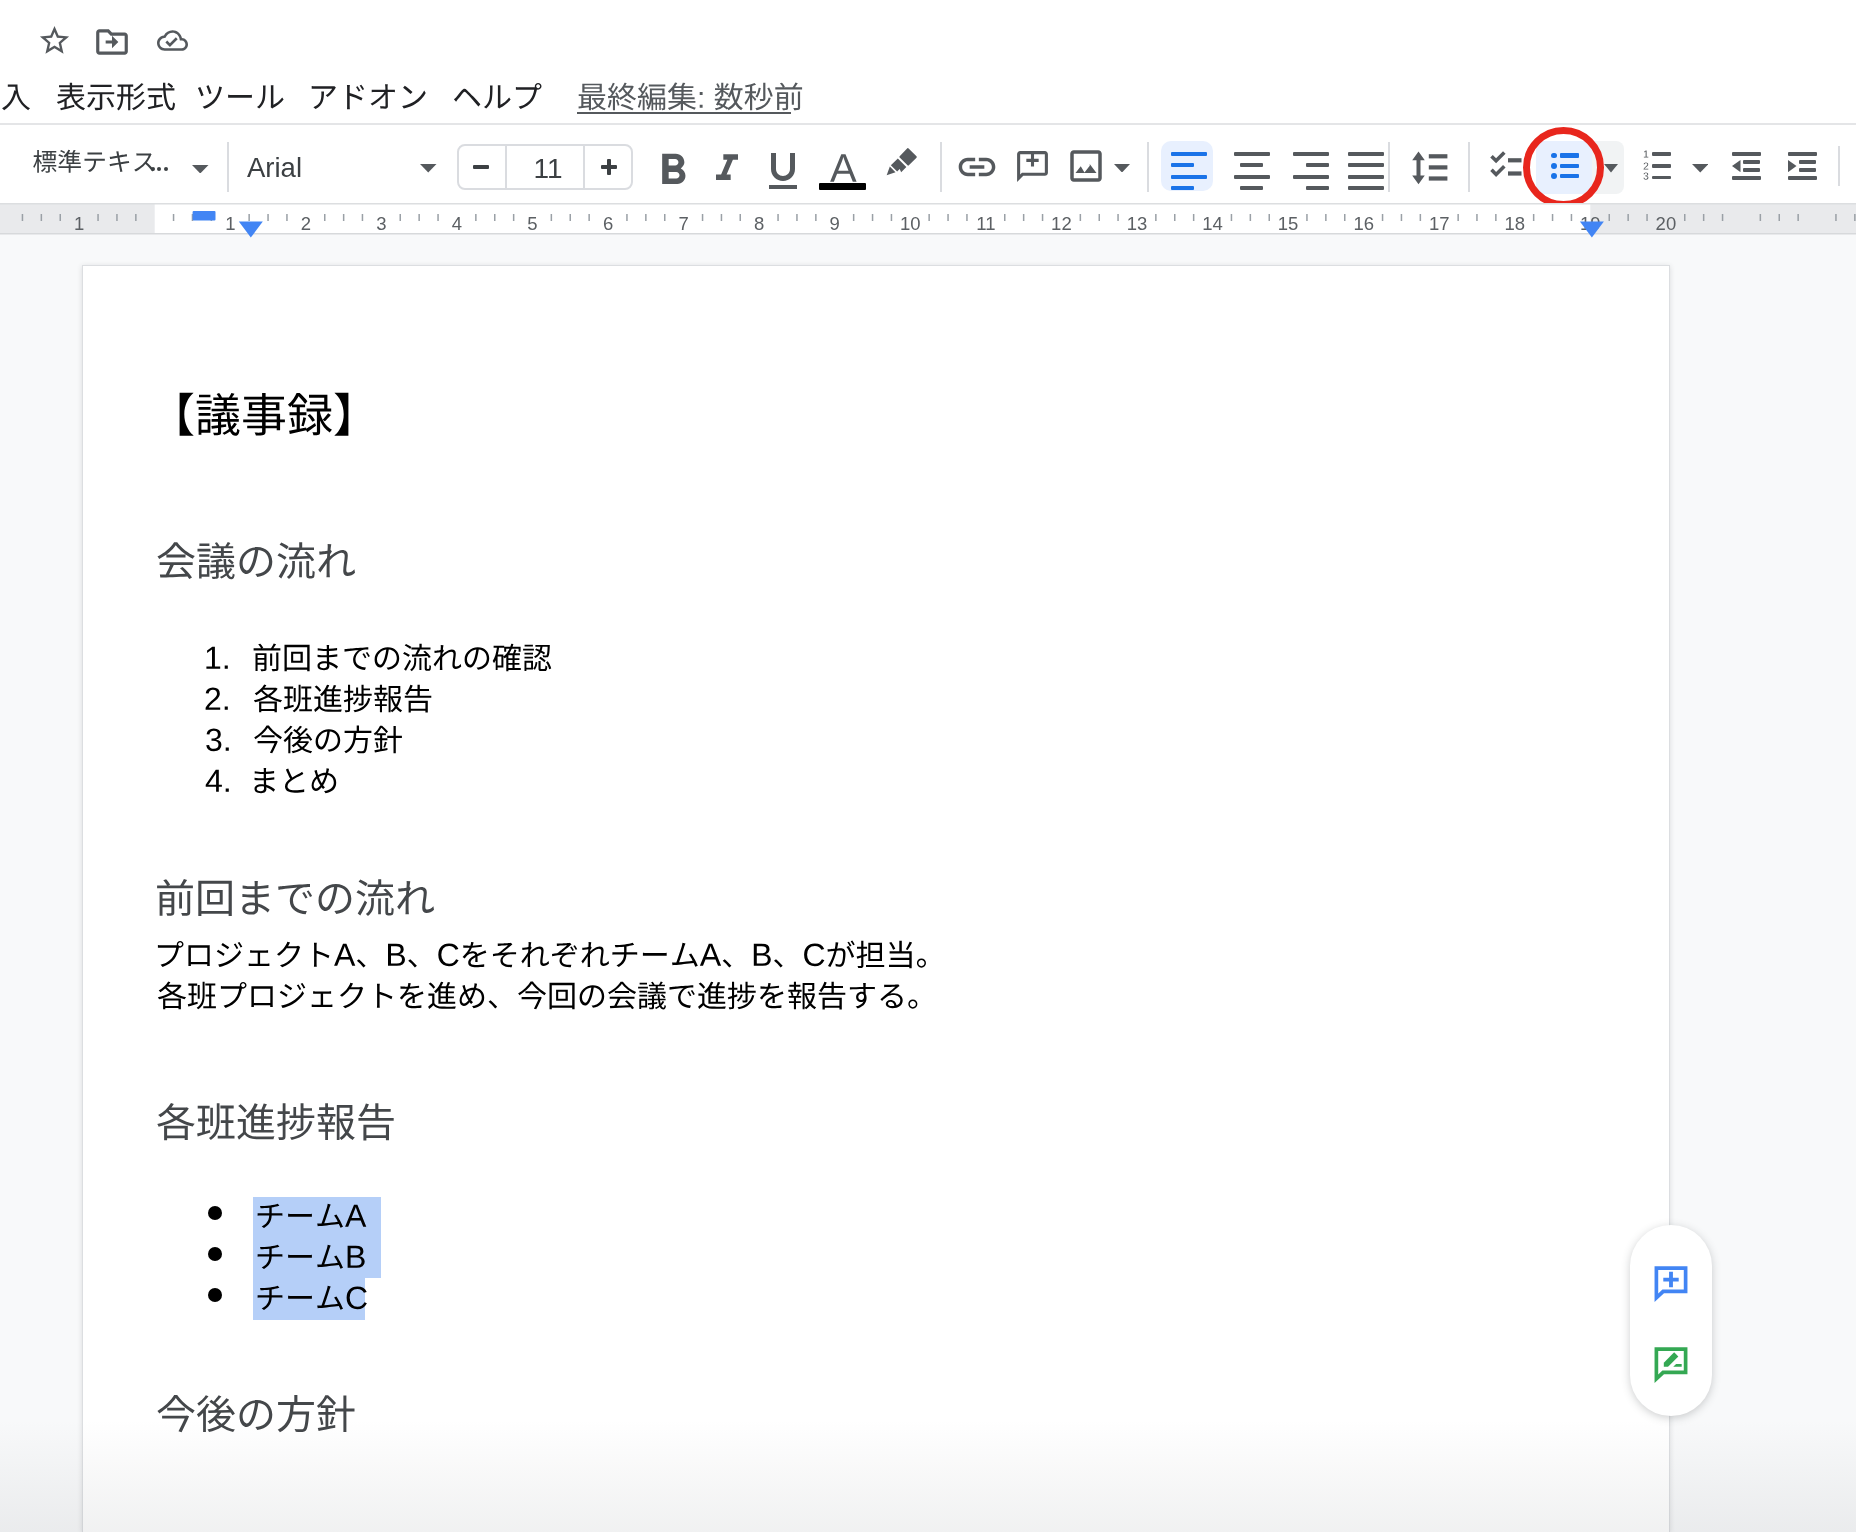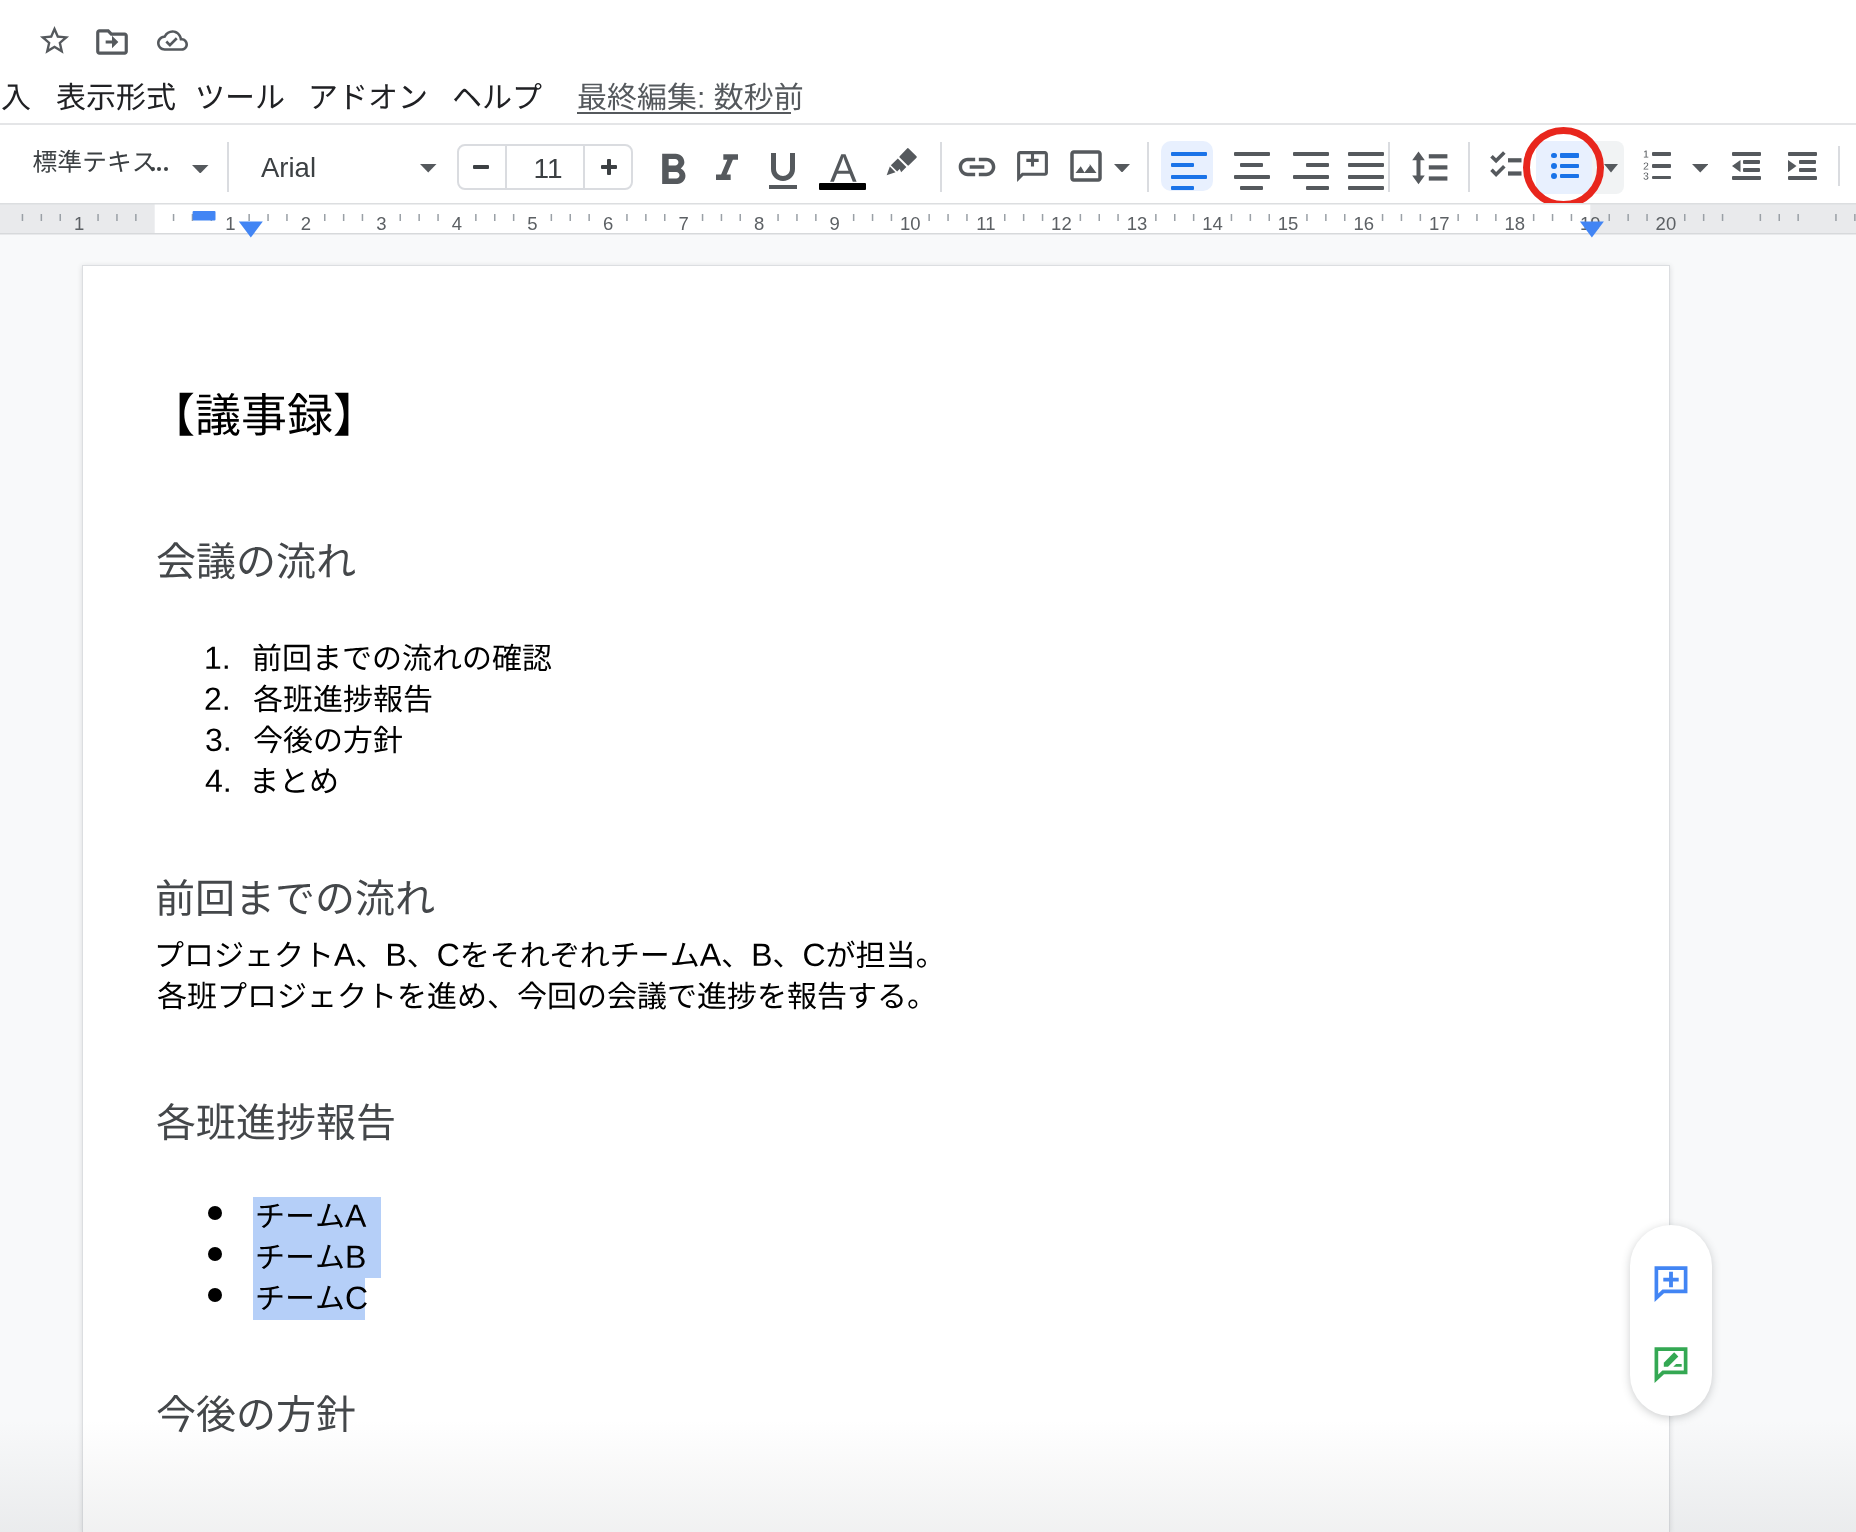--- a/index.html
+++ b/index.html
@@ -32,21 +32,21 @@
 <svg style="position:absolute;left:31.6px;top:142.5px" width="129" height="36" viewBox="0 -28.00 129 36.25">
     <path fill="#3c4043" d="M11 -9.1V-7.7H22.7V-9.1ZM19.3 -2.8C20.6 -1.6 22.1 0.1 22.8 1.2L24.2 0.2C23.5 -0.9 21.9 -2.5 20.7 -3.7ZM12.3 -3.7C11.5 -2.5 9.9 -1 8.5 0C8.9 0.3 9.4 0.8 9.7 1.1C11.2 0.1 12.8 -1.4 13.7 -2.9ZM10.3 -16.6V-10.6H23.4V-16.6H19.4V-18.4H24V-19.9H9.5V-18.4H14V-16.6ZM15.6 -18.4H17.9V-16.6H15.6ZM9.4 -5.9V-4.3H15.8V0.1C15.8 0.4 15.7 0.5 15.4 0.5C15.1 0.5 14.2 0.5 12.9 0.5C13.2 0.9 13.4 1.6 13.5 2C15.1 2 16.1 2 16.7 1.8C17.4 1.5 17.5 1 17.5 0.2V-4.3H24V-5.9ZM11.9 -15.1H14.2V-12.1H11.9ZM15.5 -15.1H17.9V-12.1H15.5ZM19.2 -15.1H21.7V-12.1H19.2ZM4.8 -21V-15.6H1.3V-13.8H4.6C3.9 -10.4 2.4 -6.5 0.8 -4.4C1.1 -4 1.5 -3.2 1.7 -2.8C2.9 -4.4 4 -7 4.8 -9.7V2H6.5V-9.9C7.3 -8.7 8.2 -7.1 8.5 -6.3L9.5 -7.7C9.1 -8.4 7.2 -11.2 6.5 -12.1V-13.8H9.3V-15.6H6.5V-21Z M27.9 -19.6C29.2 -19 31 -18.2 31.9 -17.5L32.9 -19C31.9 -19.6 30.2 -20.4 28.8 -20.9ZM26 -15.4C27.4 -14.9 29.1 -14.1 30.1 -13.6L31 -15C30.1 -15.6 28.3 -16.3 26.9 -16.7ZM26.7 -7.5 28 -6C29.6 -7.6 31.2 -9.6 32.6 -11.3L31.6 -12.6C30 -10.7 28.1 -8.7 26.7 -7.5ZM26.3 -4.6V-2.9H36.5V2H38.4V-2.9H48.8V-4.6H38.4V-6.7H36.5V-4.6ZM41.5 -21C41.2 -20.2 40.7 -19.2 40.2 -18.2H36.7C37.2 -19 37.6 -19.8 38 -20.6L36.2 -21.1C35.1 -18.7 33.1 -16.2 31.1 -14.7C31.6 -14.4 32.3 -13.8 32.6 -13.4C33.1 -13.9 33.7 -14.4 34.3 -15V-6.8H48.4V-8.4H42V-10.2H47V-11.7H42V-13.5H46.9V-14.9H42V-16.7H47.7V-18.2H42.1C42.6 -19 43 -19.8 43.5 -20.6ZM36.1 -16.7H40.2V-14.9H36.1ZM36.1 -8.4V-10.2H40.2V-8.4ZM36.1 -13.5H40.2V-11.7H36.1Z M55.4 -18.5V-16.4C56 -16.5 56.8 -16.5 57.6 -16.5C59.1 -16.5 66.4 -16.5 67.8 -16.5C68.5 -16.5 69.3 -16.5 70.1 -16.4V-18.5C69.3 -18.4 68.5 -18.4 67.8 -18.4C66.4 -18.4 59.1 -18.4 57.6 -18.4C56.8 -18.4 56.1 -18.4 55.4 -18.5ZM52.4 -12.2V-10.2C53.1 -10.2 53.8 -10.2 54.5 -10.2H62C62 -7.9 61.7 -5.8 60.6 -4C59.6 -2.4 57.8 -1 55.9 -0.2L57.7 1.2C59.9 0.1 61.8 -1.7 62.6 -3.4C63.6 -5.2 64 -7.5 64.1 -10.2H70.9C71.5 -10.2 72.3 -10.2 72.9 -10.2V-12.2C72.3 -12.1 71.5 -12.1 70.9 -12.1C69.6 -12.1 56 -12.1 54.5 -12.1C53.8 -12.1 53.1 -12.2 52.4 -12.2Z M77.7 -6.9 78.1 -4.7C78.7 -4.8 79.3 -5 80.3 -5.1C81.5 -5.4 84.2 -5.8 87 -6.3L88 -1.2C88.2 -0.5 88.3 0.3 88.4 1.1L90.7 0.7C90.5 0 90.2 -0.9 90.1 -1.6L89 -6.6L95.2 -7.6C96.1 -7.7 96.9 -7.9 97.5 -7.9L97 -10C96.5 -9.9 95.8 -9.7 94.8 -9.5L88.7 -8.5L87.7 -13.5L93.5 -14.4C94.2 -14.5 94.9 -14.6 95.3 -14.7L94.9 -16.8C94.5 -16.6 93.8 -16.4 93.1 -16.3C92 -16.1 89.8 -15.8 87.3 -15.4L86.8 -18.1C86.7 -18.6 86.6 -19.3 86.6 -19.8L84.3 -19.4C84.5 -18.9 84.7 -18.3 84.8 -17.7L85.3 -15.1C83 -14.7 80.8 -14.4 79.8 -14.2C79 -14.2 78.4 -14.1 77.8 -14.1L78.2 -11.8C78.9 -12 79.5 -12.1 80.2 -12.2L85.7 -13.2L86.7 -8.1C83.8 -7.7 81.1 -7.2 79.9 -7.1C79.2 -7 78.2 -6.9 77.7 -6.9Z M120 -16.7 118.7 -17.7C118.3 -17.6 117.7 -17.5 116.8 -17.5C115.9 -17.5 108.2 -17.5 107.2 -17.5C106.5 -17.5 105 -17.6 104.7 -17.7V-15.4C105 -15.4 106.3 -15.5 107.2 -15.5C108.1 -15.5 116 -15.5 117 -15.5C116.3 -13.4 114.5 -10.5 112.8 -8.6C110.2 -5.7 106.5 -2.7 102.5 -1.1L104.1 0.6C107.8 -1.1 111.2 -3.9 113.8 -6.8C116.4 -4.5 119 -1.6 120.7 0.7L122.5 -0.8C120.8 -2.8 117.8 -6.1 115.2 -8.3C117 -10.6 118.5 -13.5 119.4 -15.6C119.5 -16 119.8 -16.5 120 -16.7Z"></path>
   </svg>
 <div style="position:absolute;left:151px;top:166.6px;width:4px;height:4px;background:#3c4043;border-radius:50%;"></div>
 <div style="position:absolute;left:157.3px;top:166.6px;width:4px;height:4px;background:#3c4043;border-radius:50%;"></div>
 <div style="position:absolute;left:163.6px;top:166.6px;width:4px;height:4px;background:#3c4043;border-radius:50%;"></div>
 <svg style="position:absolute;left:192px;top:164.5px" width="16.5" height="8.5" viewBox="0 0 16.5 8.5">
     <polygon fill="#55595d" points="0,0 16.5,0 8.25,8.5"></polygon>
   </svg>
 <div style="position:absolute;left:227px;top:142px;width:2px;height:50px;background:#dadce0;border-radius:0px"></div>
-<div class="t" style="left:261px;top:151.5px;font-size:27.5px">Arial</div>
+<div class="t" style="left:247px;top:151.5px;font-size:27.5px">Arial</div>
 <svg style="position:absolute;left:420px;top:164px" width="16.5" height="8.5" viewBox="0 0 16.5 8.5">
     <polygon fill="#55595d" points="0,0 16.5,0 8.25,8.5"></polygon>
   </svg>
 <div style="position:absolute;left:457px;top:144px;width:176px;height:46px;border:2px solid #dadce0;border-radius:8px"></div>
 <div style="position:absolute;left:505px;top:146px;width:2px;height:42px;background:#dadce0;border-radius:0px"></div>
 <div style="position:absolute;left:583px;top:146px;width:2px;height:42px;background:#dadce0;border-radius:0px"></div>
 <div style="position:absolute;left:473px;top:165px;width:16px;height:3.5px;background:#3c4043;border-radius:1px"></div>
 <div class="t" style="left:532px;top:153px;width:32px;text-align:center;font-size:28px">11</div>
 <div style="position:absolute;left:601px;top:165px;width:16px;height:3.5px;background:#3c4043;border-radius:1px"></div>
 <div style="position:absolute;left:607.3px;top:158.7px;width:3.5px;height:16px;background:#3c4043;border-radius:1px"></div>

